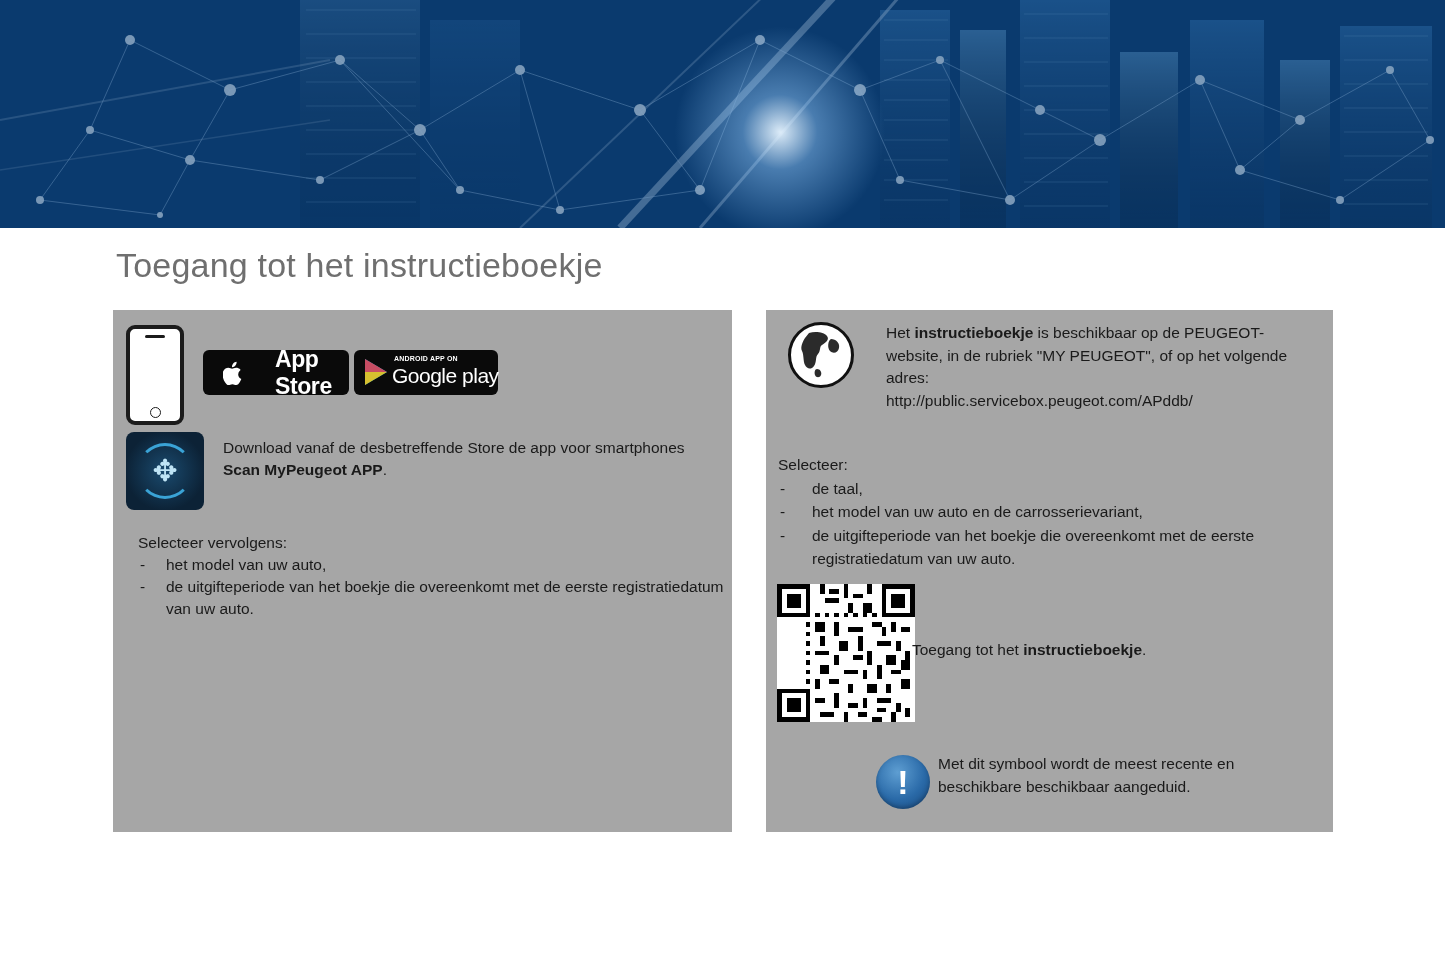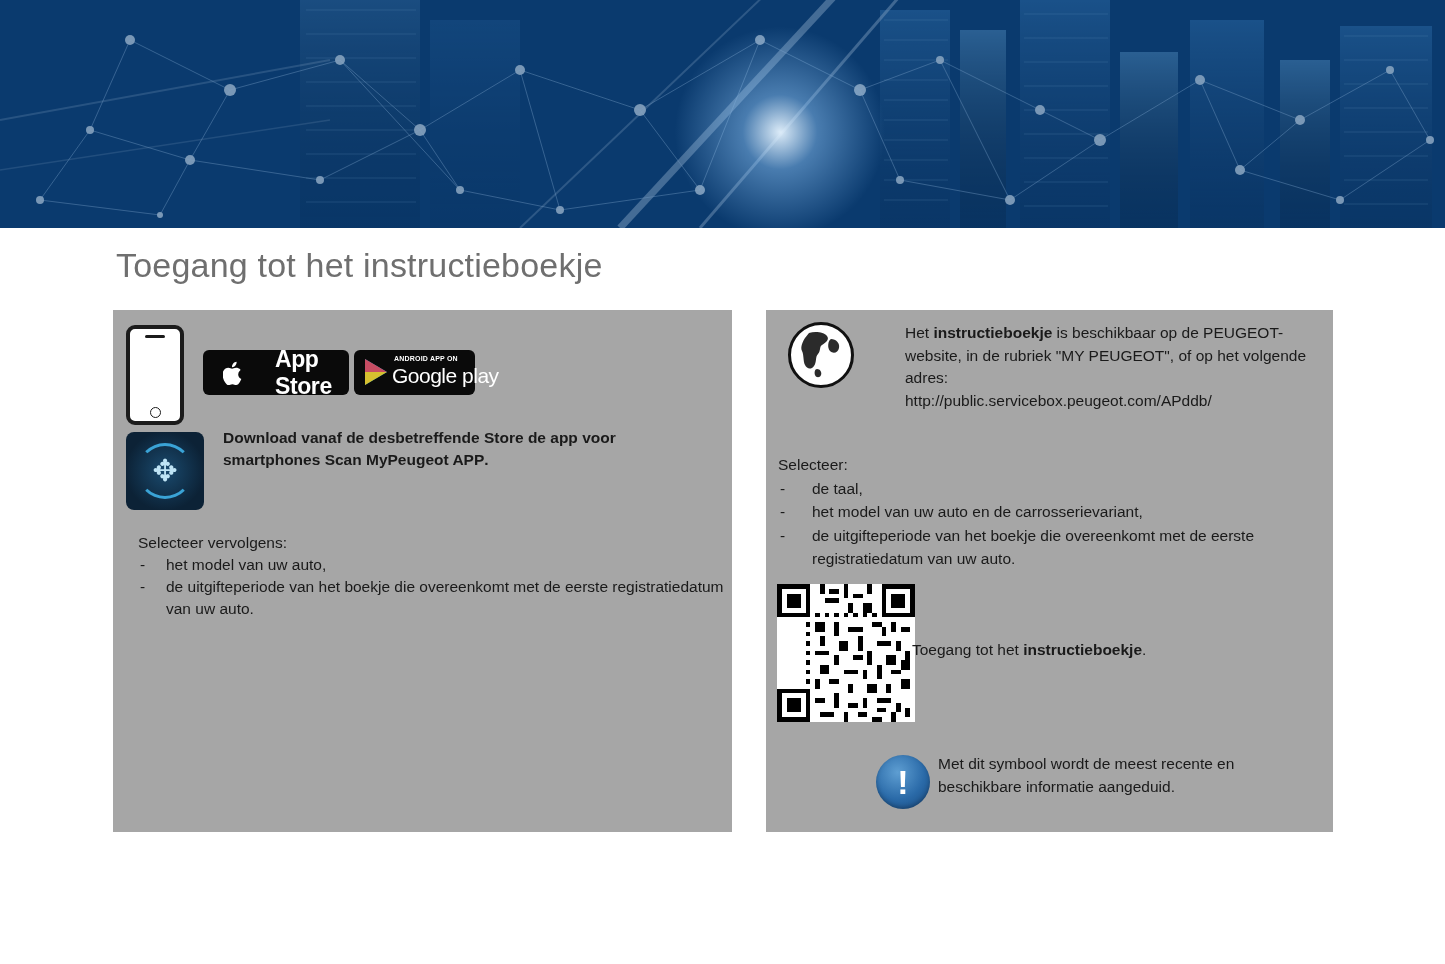--- a/index.html
+++ b/index.html
@@ -149,21 +149,21 @@
     color: #ffffff;
     font-size: 23px;
     font-weight: 700;
     letter-spacing: -0.4px;
     margin-left: 2px;
   }
 
   .googleplay-badge {
     left: 241px;
     top: 40px;
-    width: 121px;
+    width: 144px;
     height: 45px;
     display: block;
     padding: 0;
   }
   .googleplay-badge .small {
     position: absolute;
     left: 40px;
     top: 5px;
     color: #ffffff;
     font-size: 7px;
@@ -242,23 +242,22 @@
   }
 
   .text-block {
     position: absolute;
     color: #1a1a1a;
     font-size: 15.5px;
     line-height: 22px;
   }
   .download-line {
     left: 110px;
-    top: 117px;
+    top: 127px;
     width: 470px;
-    font-weight: bold;
   }
   .select-block {
     left: 25px;
     top: 222px;
     width: 590px;
   }
   .bullets {
     margin: 0;
     padding: 0;
     list-style: none;
@@ -301,21 +300,20 @@
   }
 
   .right-intro {
     position: absolute;
     left: 120px;
     top: 12px;
     width: 430px;
     color: #1a1a1a;
     font-size: 15.5px;
     line-height: 22.5px;
-    margin-left: 19px;
   }
   .right-select {
     position: absolute;
     left: 12px;
     top: 120px;
     width: 545px;
     color: #1a1a1a;
     font-size: 15.5px;
     line-height: 23.5px;
     margin-top: 23px;
@@ -647,14 +645,14 @@
     </svg>
   </div>
 
   <div class="qr-caption">
     <span>Toegang tot het </span><b>instructieboekje</b><span>.</span>
   </div>
 
   <div class="warn-symbol">
     <div class="bang">!</div>
   </div>
-  <div class="warn-text">Met dit symbool wordt de meest recente en beschikbare informatie aangeduid.</div>
+  <div class="warn-text">Met dit symbool wordt de meest recente en beschikbare beschikbaar aangeduid.</div>
 </div>
 
 </body></html>

